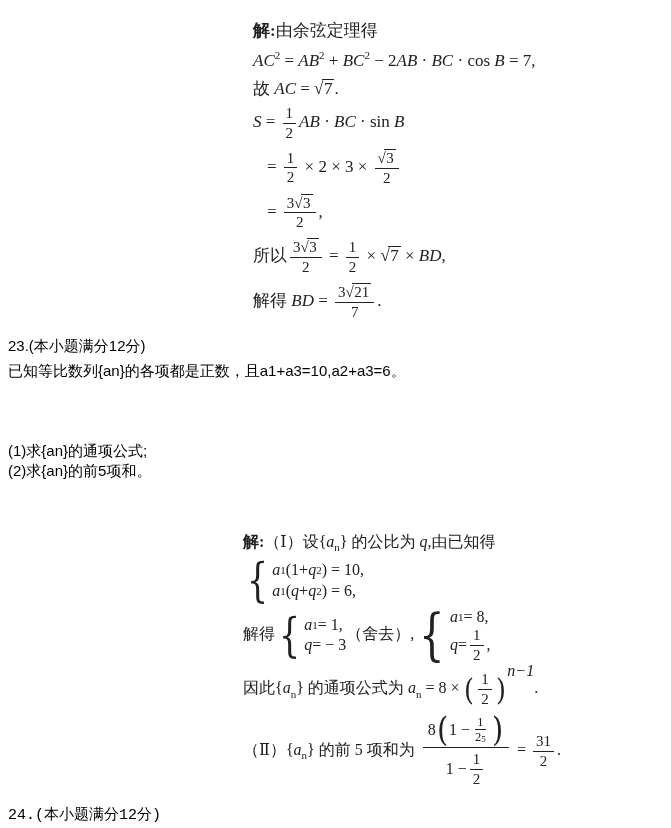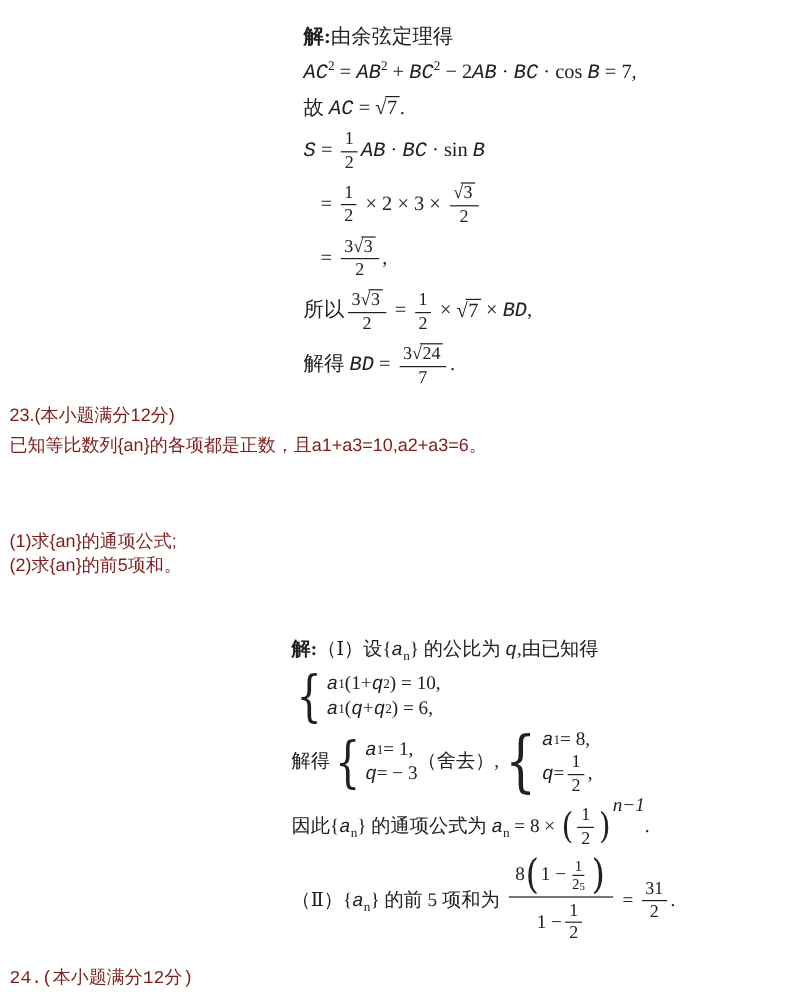--- a/index.html
+++ b/index.html
@@ -5,33 +5,33 @@
   html,body { margin:0; padding:0; }
   body {
     width:671px; height:828px; position:relative;
     background:#ffffff; overflow:hidden;
     font-family:"Liberation Serif","DejaVu Serif",serif;
   }
   
   .qline {
     position:absolute; left:8px;
     font-family:"Liberation Sans","DejaVu Sans",sans-serif;
-    font-size:15px; color:#7f1d1d; white-space:nowrap;
+    font-size:15px; color:#000000; white-space:nowrap;
   }
   
   .sol {
     position:absolute;
     color:#212121;
     font-size:17px;
     font-family:"Liberation Serif","DejaVu Serif",serif;
   }
   .mline { white-space:nowrap; margin-bottom:5px; line-height:1.35; }
   .mline.tall { margin-bottom:7px; }
   .bd { font-weight:700; }
-  i { font-style:italic; font-family:Liberation Mono, monospace; }
+  i { font-style:italic; font-family:Liberation Serif, serif; }
   sup { font-size:11px; }
   sub { font-size:11px; }
   .indent { margin-left:14px; }
   
   .frac {
     display:inline-flex; flex-direction:column; align-items:center;
     vertical-align:middle; margin:0 3px;
   }
   .frac > .num, .frac > .den {
     display:inline-flex; align-items:flex-end; justify-content:center;
@@ -126,21 +126,21 @@
           <span class="den">2</span>
         </span><span> = </span><span class="frac">
           <span class="num">1</span>
           <span class="den">2</span>
         </span><span> × </span><span class="sqrt"><span class="rsign">√</span><span class="rbody">7</span></span><span> × </span><i>BD</i><span>,</span>
     </div>
     <div class="mline tall">
       <span>解得 </span><i>BD</i><span> = </span><span class="frac">
           <span class="num">
             <span>3 </span>
-            <span class="sqrt"><span class="rsign">√</span><span class="rbody">24</span></span>
+            <span class="sqrt"><span class="rsign">√</span><span class="rbody">21</span></span>
           </span>
           <span class="den">7</span>
         </span><span>.</span>
     </div>
   </section>
 
   <div class="qline" style="top:337px;">23.(本小题满分12分)</div>
   <div class="qline" style="top:362px;">已知等比数列{an}的各项都是正数，且a1+a3=10,a2+a3=6。</div>
   <div class="qline" style="top:442px;">(1)求{an}的通项公式;</div>
   <div class="qline" style="top:449px;margin-top:13px;">(2)求{an}的前5项和。</div>

